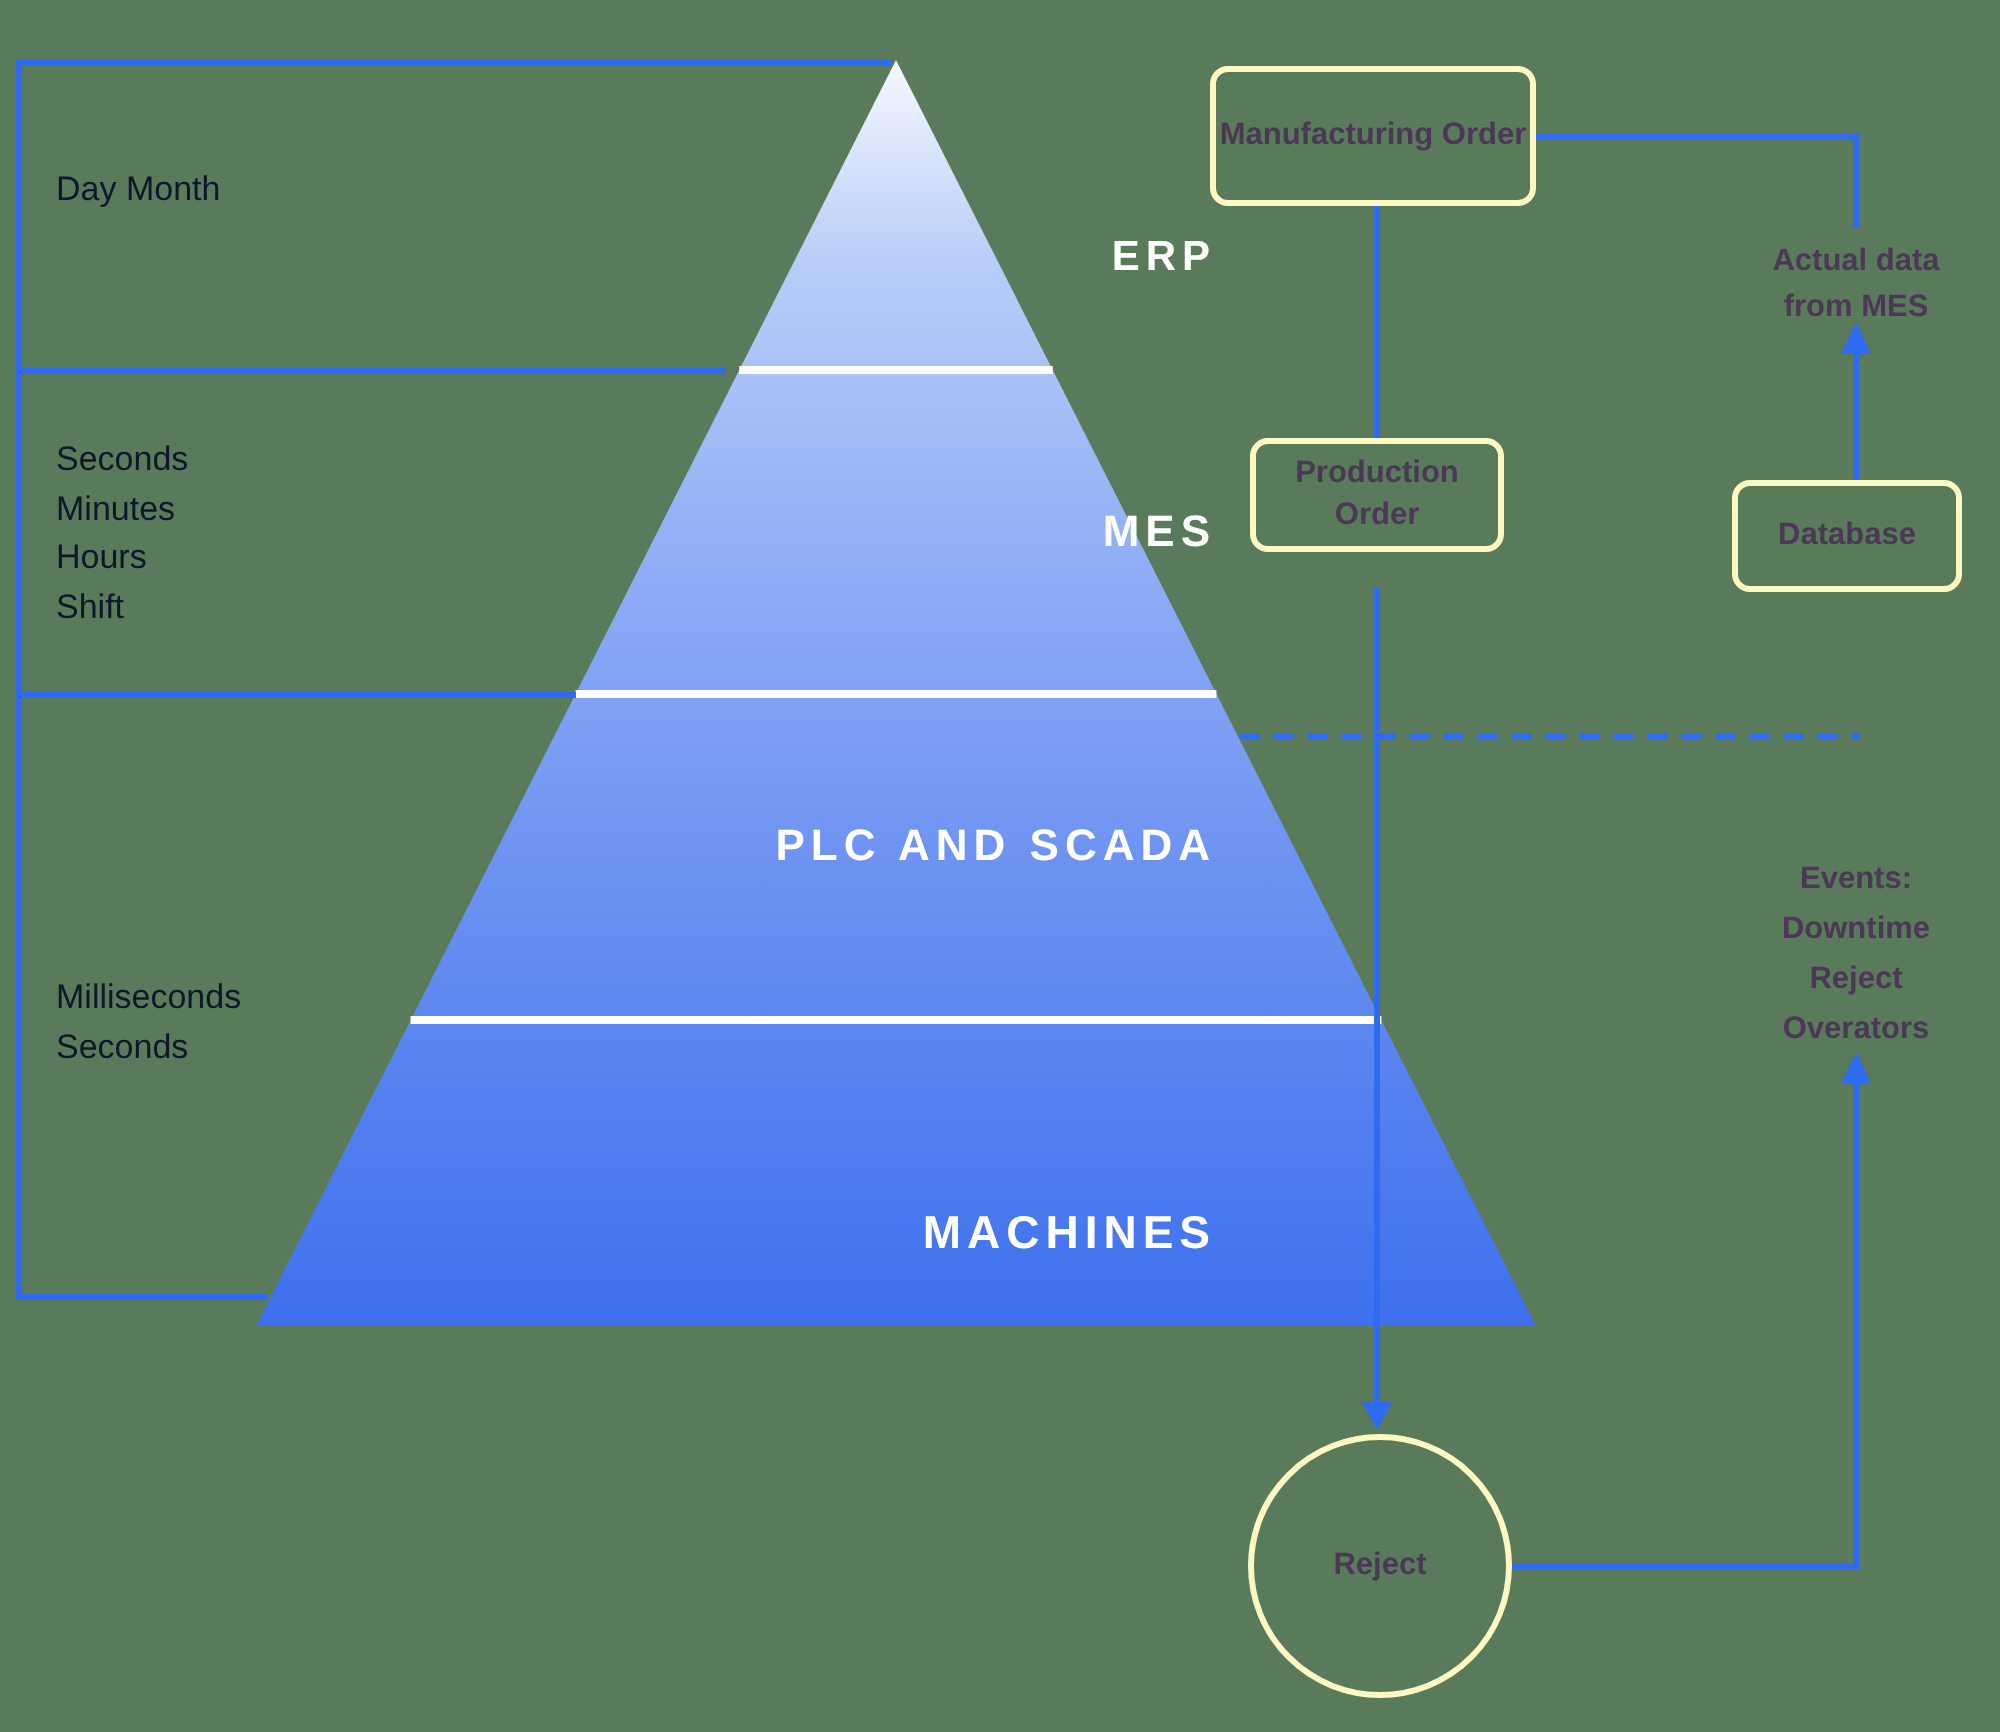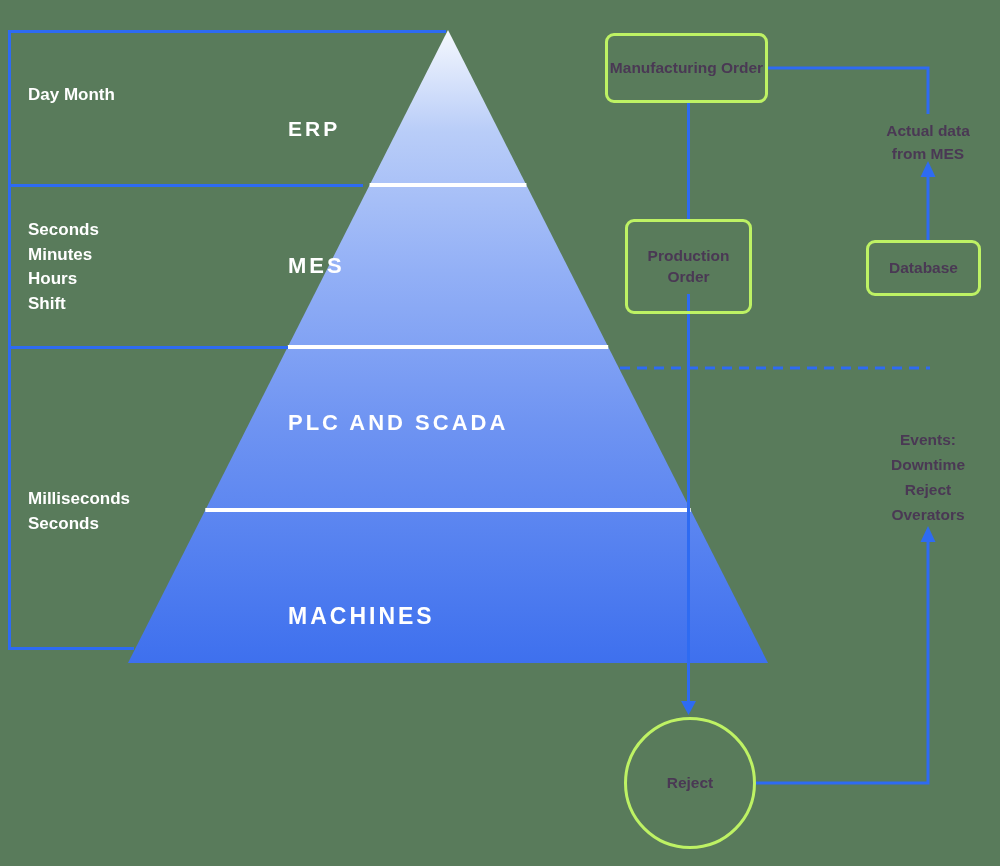--- a/index.html
+++ b/index.html
@@ -5,34 +5,34 @@
   html,body { margin:0; padding:0; background:#597b5b; }
   .canvas {
     position:relative; width:1000px; height:866px;
     background:#597b5b; overflow:hidden;
     font-family:"Liberation Sans", sans-serif;
   }
   svg.layer { position:absolute; left:0; top:0; width:1000px; height:866px; }
 
   .flow-box {
     position:absolute; box-sizing:border-box;
-    border:3px solid #bef264; border-radius:9px;
+    border:3px solid #fef9c3; border-radius:9px;
     display:flex; align-items:center; justify-content:center;
     text-align:center; color:#4a3854; font-weight:700;
     font-size:15.5px; line-height:1.32; padding:4px 0;
     background:transparent;
   }
   .flow-circle { border-radius:50%; }
 
   .pyr-label {
     position:absolute; color:#ffffff; font-weight:700;
-    letter-spacing:3px; text-align:left; width:320px;
+    letter-spacing:3px; text-align:right; width:320px;
   }
   .time-label {
-    position:absolute; color:#ffffff; font-weight:700;
+    position:absolute; color:#0f172a; font-weight:400;
     font-size:17px; line-height:1.45; white-space:pre-line;
   }
   .float-label {
     position:absolute; color:#4a3854; font-weight:700;
     font-size:15.5px; line-height:1.5; text-align:center;
     white-space:pre-line;
   }
 </style>
 </head>
 <body>
@@ -84,21 +84,21 @@
 Minutes
 Hours
 Shift</div>
   <div class="time-label" style="left:28px; top:487px;">Milliseconds
 Seconds</div>
 
   <div class="flow-box" style="left:605px; top:33px; width:163px; height:70px;">
     <span>Manufacturing Order</span>
   </div>
 
-  <div class="flow-box" style="left:625px; top:219px; width:127px; height:95px;">
+  <div class="flow-box" style="left:625px; top:219px; width:127px; height:57px;">
     <span>Production Order</span>
   </div>
 
   <div class="flow-box" style="left:866px; top:240px; width:115px; height:56px;">
     <span>Database</span>
   </div>
 
   <div class="flow-box flow-circle" style="left:624px; top:717px; width:132px; height:132px;">
     <span>Reject</span>
   </div>

